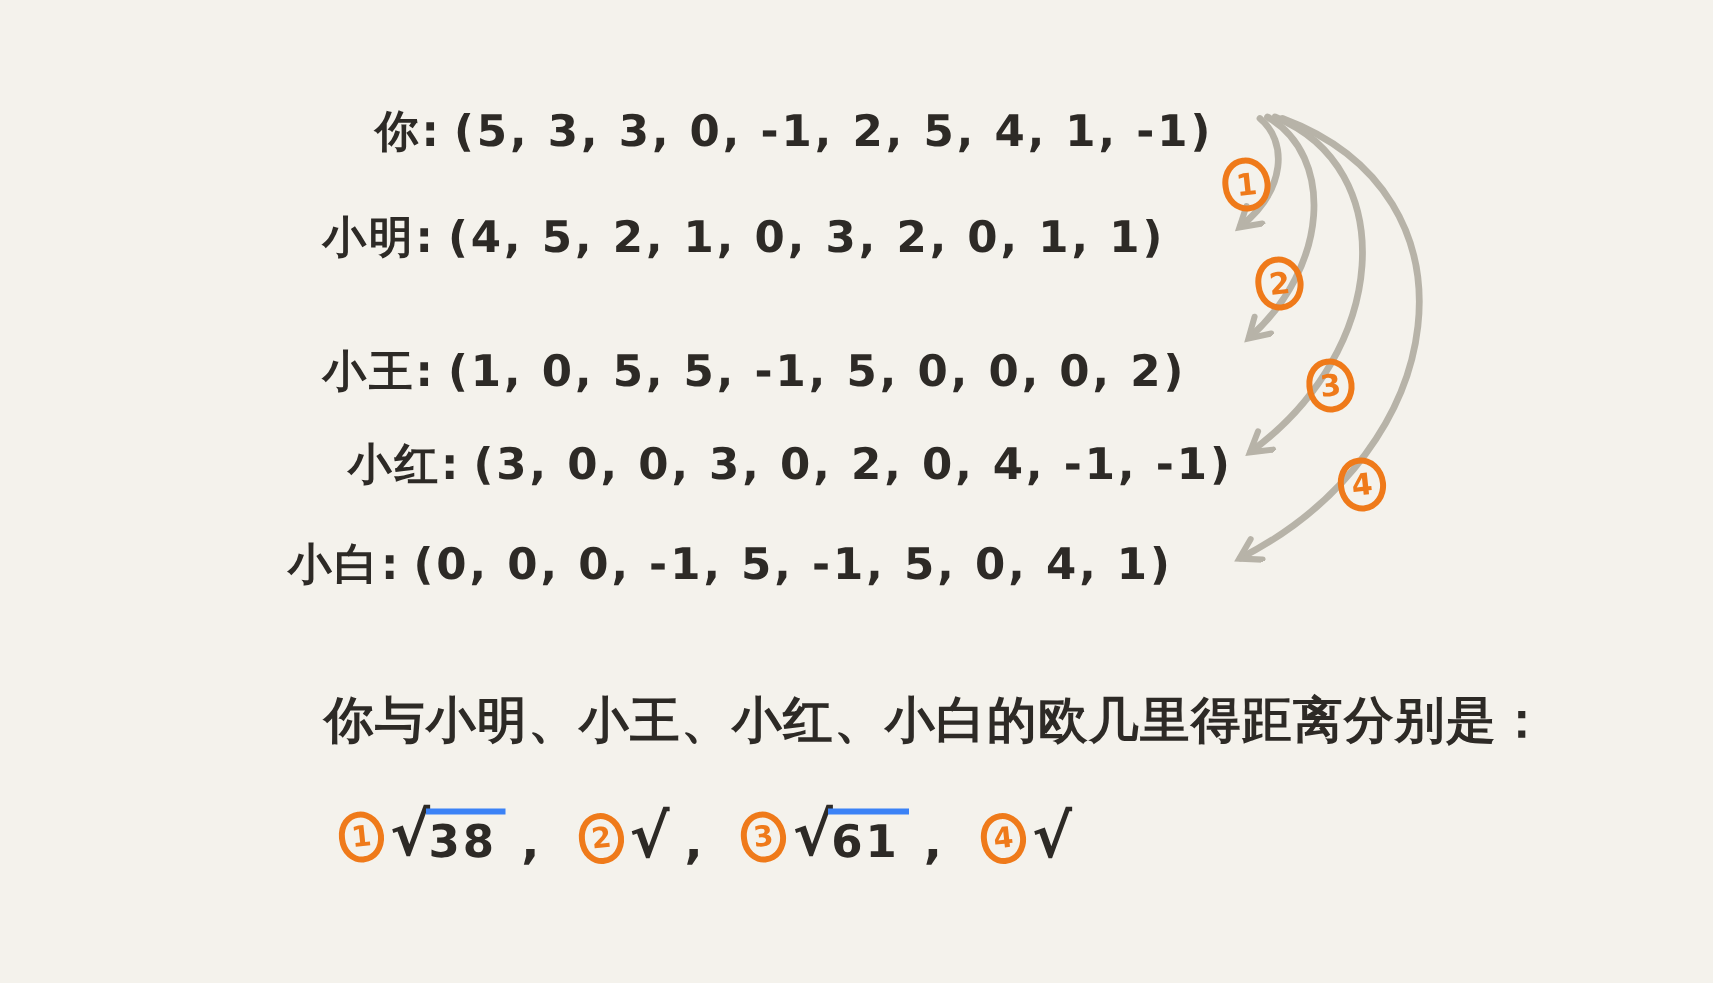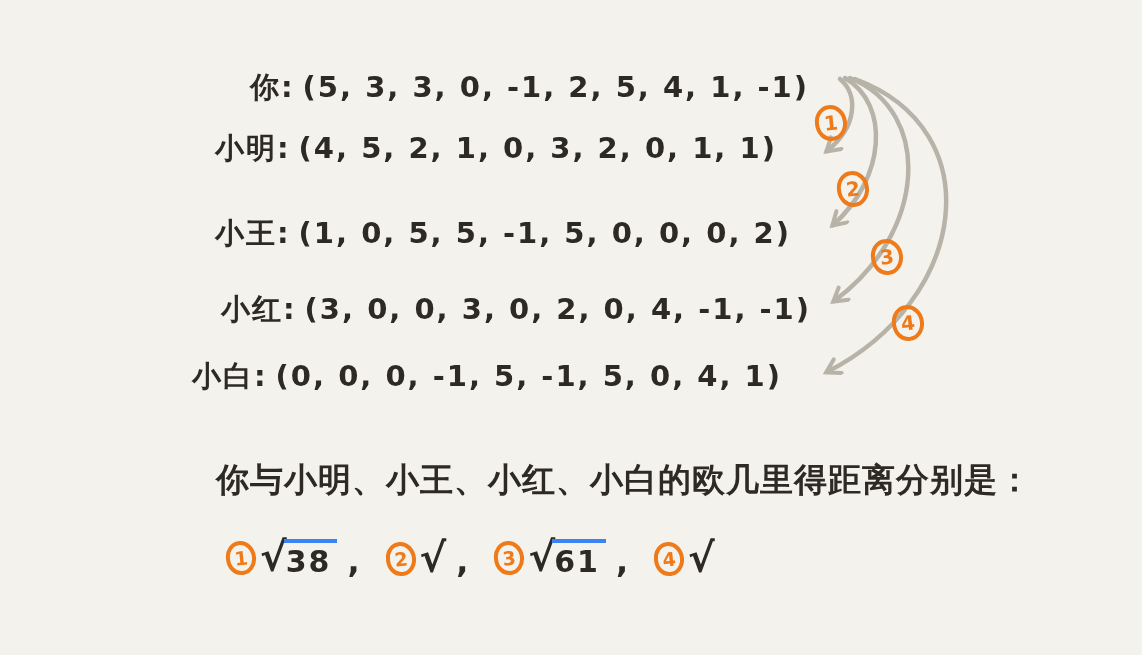--- a/index.html
+++ b/index.html
@@ -107,27 +107,27 @@
       <path d="M 840 79 C 858 94, 858 126, 827 151" marker-end="url(#ah)"></path>
       <path d="M 845 78 C 890 104, 886 178, 833 225" marker-end="url(#ah)"></path>
       <path d="M 850 78 C 934 112, 926 234, 834 301" marker-end="url(#ah)"></path>
       <path d="M 855 79 C 992 130, 968 300, 827 372" marker-end="url(#ah)"></path>
     </g>
   </svg>
 
   <div class="vector-row" style="left:250px; top:68px;">
     <span class="row-label">你:</span><span>(5, 3, 3, 0, -1, 2, 5, 4, 1, -1)</span>
   </div>
-  <div class="vector-row" style="left:215px; top:129px;text-align:center;">
+  <div class="vector-row" style="left:215px; top:139px;text-align:center;">
     <span class="row-label">小明:</span><span>(4, 5, 2, 1, 0, 3, 2, 0, 1, 1)</span>
   </div>
-  <div class="vector-row" style="left:215px; top:214px;">
+  <div class="vector-row" style="left:215px; top:228px;">
     <span class="row-label">小王:</span><span>(1, 0, 5, 5, -1, 5, 0, 0, 0, 2)</span>
   </div>
-  <div class="vector-row" style="left:221px; top:290px;">
+  <div class="vector-row" style="left:232px; top:290px;">
     <span class="row-label">小红:</span><span>(3, 0, 0, 3, 0, 2, 0, 4, -1, -1)</span>
   </div>
   <div class="vector-row" style="left:192px; top:357px;">
     <span class="row-label">小白:</span><span>(0, 0, 0, -1, 5, -1, 5, 0, 4, 1)</span>
   </div>
 
   <span class="circled-num" style="left:815px; top:105px;">1</span>
   <span class="circled-num" style="left:837px; top:171px;">2</span>
   <span class="circled-num" style="left:871px; top:239px;">3</span>
   <span class="circled-num" style="left:892px; top:305px;">4</span>

